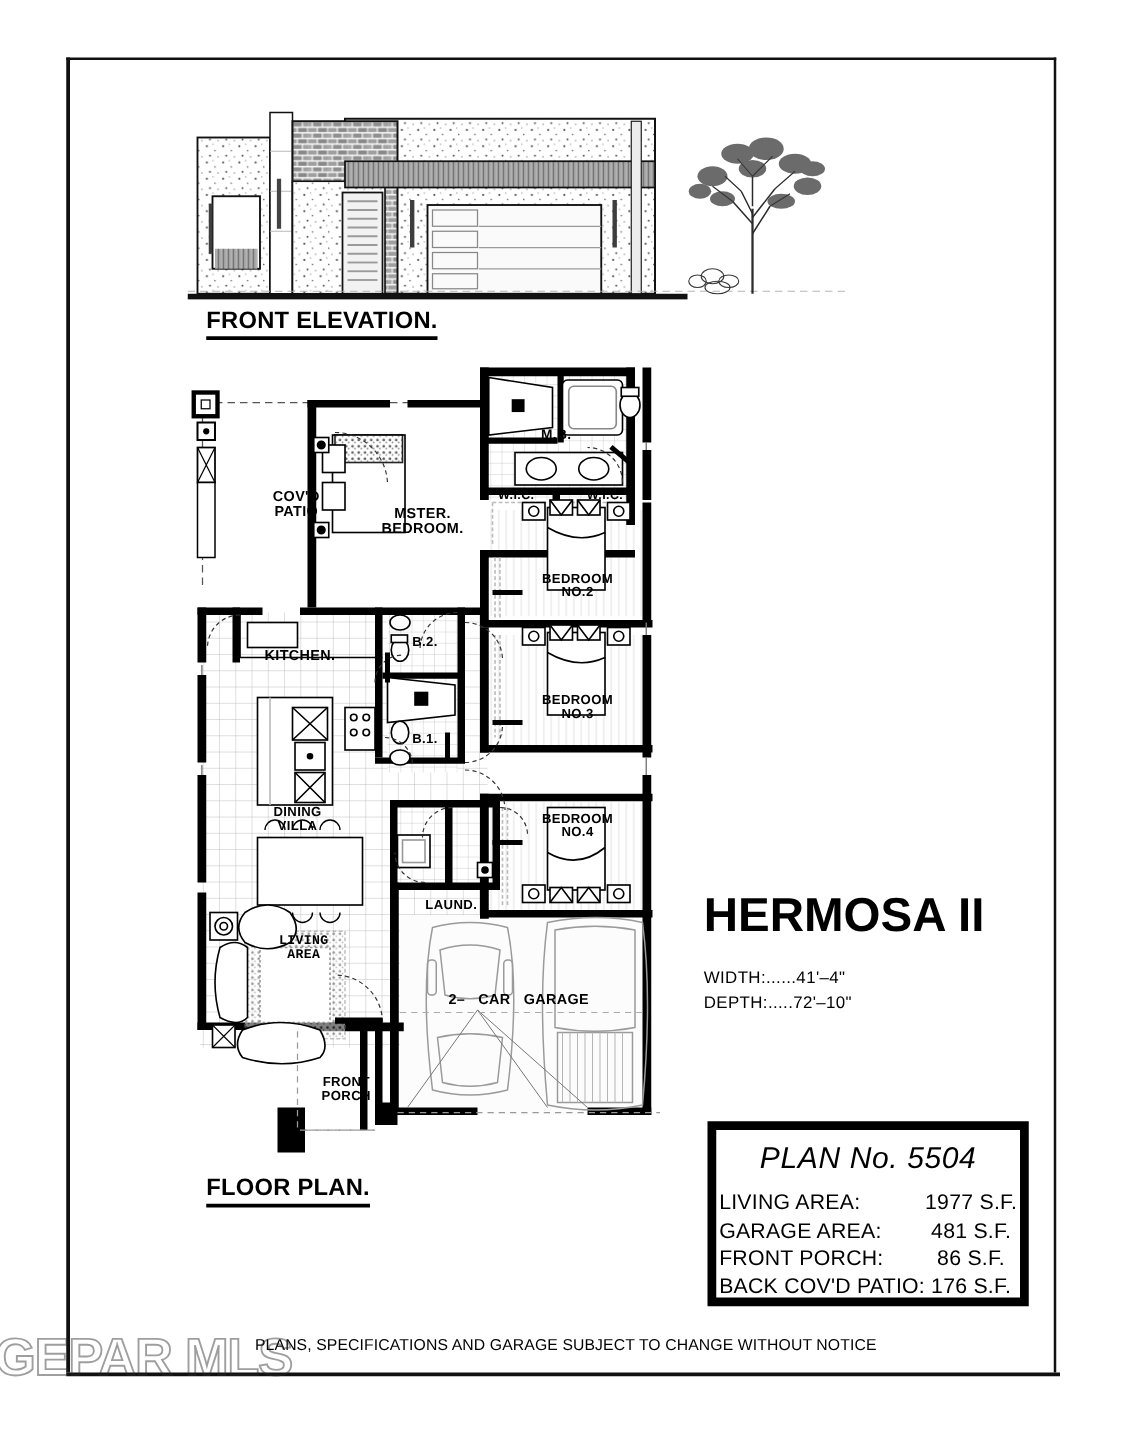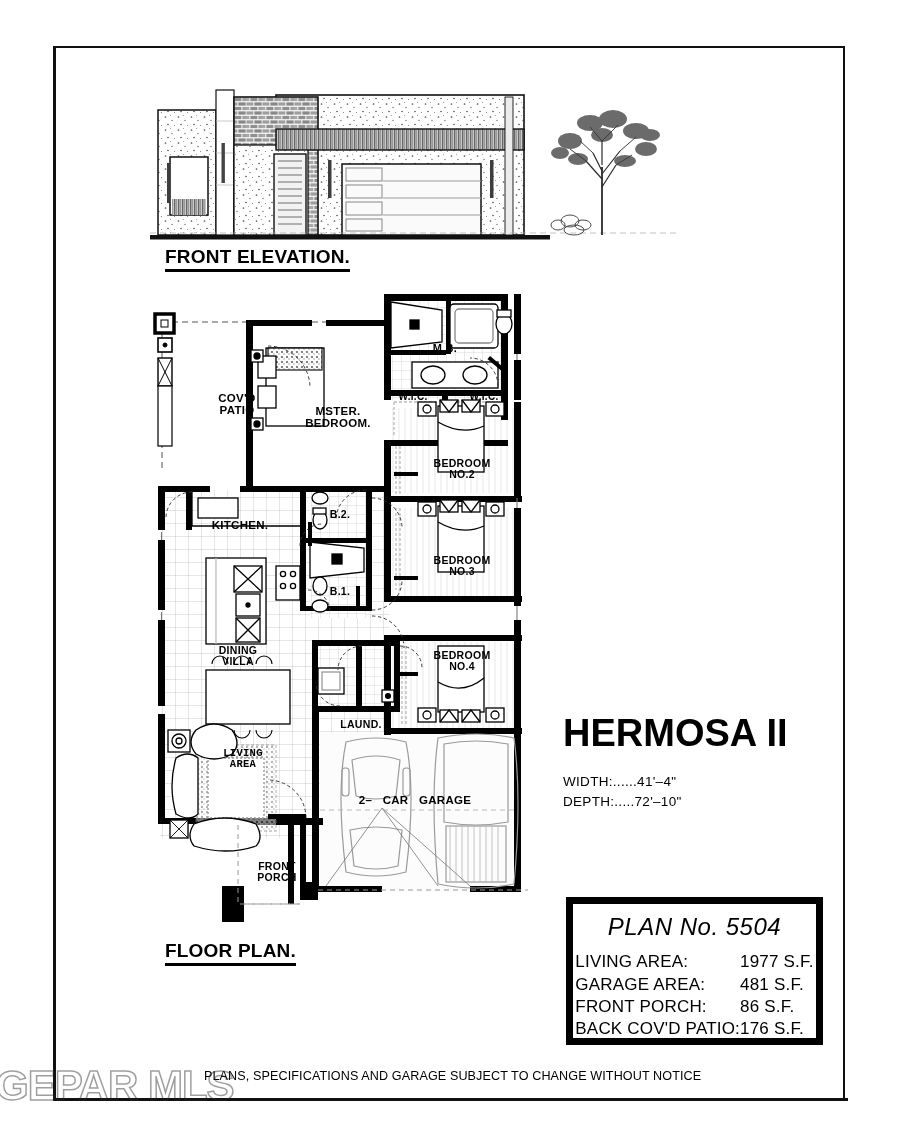--- a/index.html
+++ b/index.html
@@ -49,21 +49,21 @@
   }
   #plan-no{
     text-align:center;font-size:24px;font-weight:normal;letter-spacing:.5px;
     margin-top:9px;white-space:nowrap;font-style:italic;
   }
   .area-tbl{
     margin:10px auto 0 auto;width:212px;font-size:17px;
     border-collapse:collapse;letter-spacing:.2px;
   }
   .area-tbl td{padding:1.2px 0;vertical-align:top;white-space:nowrap;}
-  .area-tbl td.val{text-align:left;}
+  .area-tbl td.val{text-align:center;}
 
   
   #footer-note{
     position:absolute;left:204px;top:1069px;font-size:12.6px;
     letter-spacing:.1px;white-space:nowrap;
   }
   #watermark{
     position:absolute;left:-4px;top:1062px;font-size:42px;font-weight:bold;
     letter-spacing:-1px;color:rgba(0,0,0,0.30);
     -webkit-text-stroke:1.5px rgba(40,40,40,.45);

